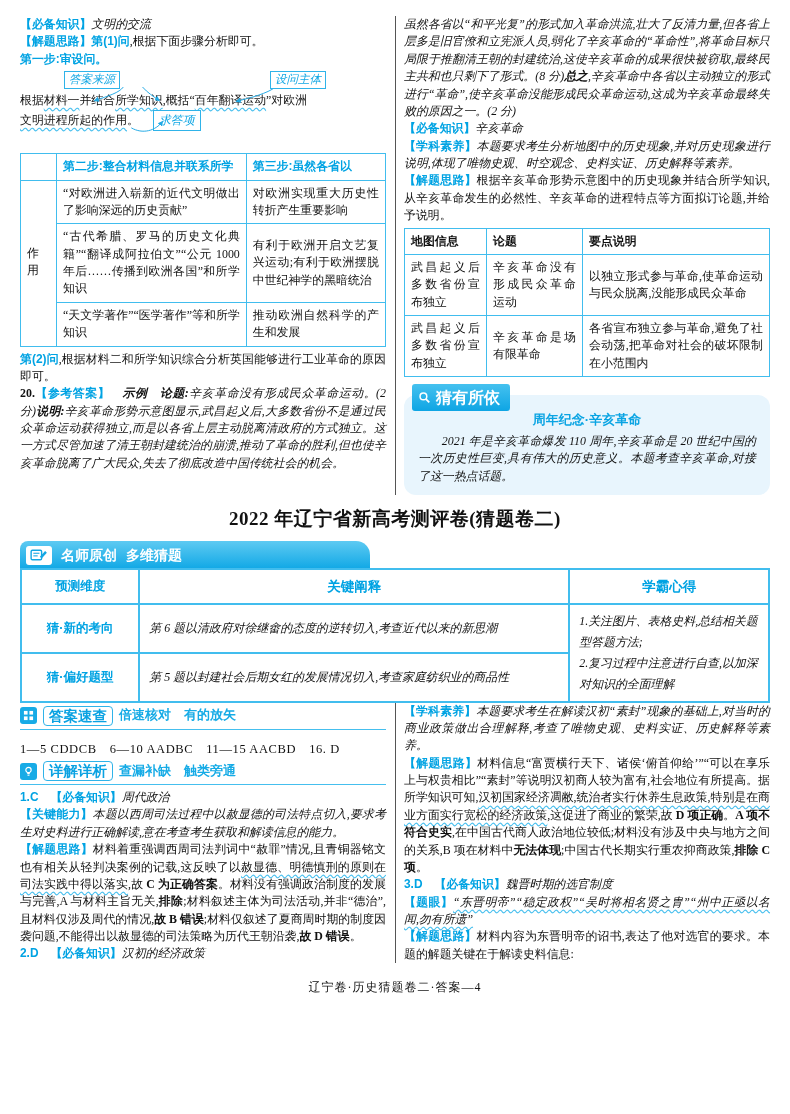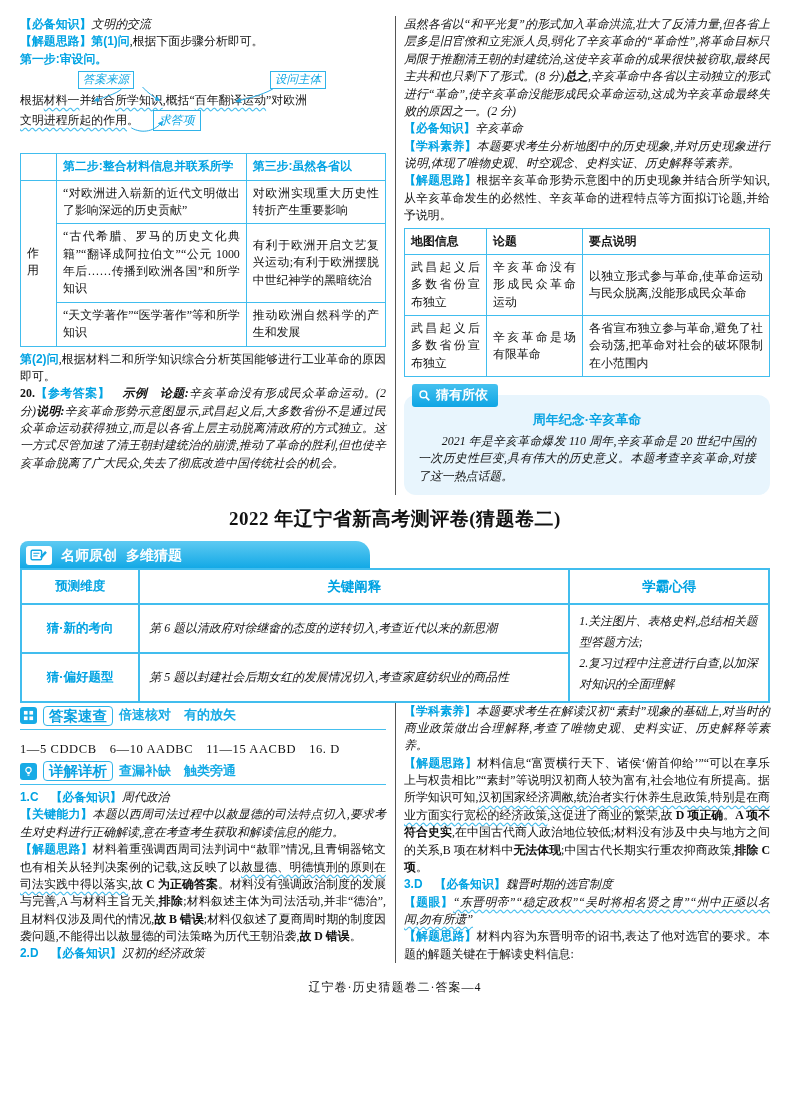--- a/index.html
+++ b/index.html
@@ -16,37 +16,37 @@
   .col-r{border-left:1px solid #555;padding-left:8px;}
   .lbl{font-family:"Liberation Sans",sans-serif;font-weight:bold;color:#00a3e3;}
   .cyanb{color:#00a3e3;font-weight:bold;font-family:"Liberation Sans",sans-serif;}
   .kai{font-style:italic;}
   .b{font-weight:bold;}
   .wavy{text-decoration-line:underline;text-decoration-style:wavy;text-decoration-color:#49c0ee;text-underline-offset:2.5px;}
   
   .ann{position:relative;margin:3px 0 6px;padding-bottom:16px;}
   .ann-boxes{height:20px;position:relative;}
   .tagbox{position:absolute;border:1px solid #2fb3e9;color:#12a7e4;font-style:italic;font-size:11.5px;line-height:1.35;padding:0 4px;background:#fff;}
-  .tag-src{left:58px;top:0;}
+  .tag-src{left:44px;top:0;}
   .tag-sub{left:250px;top:0;}
   .tag-goal{display:inline-block;border:1px solid #2fb3e9;color:#12a7e4;font-style:italic;padding:0 5px;margin-left:14px;background:#fff;}
   .ann-q{line-height:1.6;}
   .arrows{position:absolute;left:0;top:0;width:100%;height:100%;pointer-events:none;}
   
   table{border-collapse:collapse;width:100%;}
   .t1{margin:2px 0 4px;}
   .t1 th,.t1 td{border:1.5px solid #41bdee;padding:4px 6px;vertical-align:middle;text-align:justify;}
   .t1 th{color:#00a3e3;font-family:"Liberation Sans",sans-serif;font-weight:bold;text-align:left;}
   .rowhead{text-align:center;font-family:Liberation Mono, monospace;}
   .t2{margin:3px 0 2px;}
   .t2 th,.t2 td{border:1.5px solid #41bdee;padding:4px 6px;vertical-align:middle;text-align:justify;}
   .t2 th{font-weight:bold;text-align:left;}
   
   .guess{position:relative;background:#e8f5fd;border-radius:12px;padding:14px 14px 10px;margin-top:18px;}
-  .badge{position:absolute;top:-11px;left:8px;display:inline-flex;align-items:center;gap:5px;background:linear-gradient(180deg,#45c1ef,#0ea5e4);color:#fff;font-family:"Liberation Sans",sans-serif;font-weight:bold;font-size:13px;padding:2px 10px 2px 6px;border-radius:3px;}
+  .badge{position:absolute;top:-11px;left:8px;display:inline-flex;align-items:center;gap:5px;background:linear-gradient(180deg,#45c1ef,#0ea5e4);color:#fff;font-family:"Liberation Sans",sans-serif;font-weight:bold;font-size:16px;padding:2px 10px 2px 6px;border-radius:3px;}
   .guess-title{text-align:center;color:#0aa4e3;font-weight:bold;font-family:"Liberation Sans",sans-serif;font-size:13px;margin:2px 0 3px;}
   .guess-text{font-style:italic;text-indent:2em;}
   
   .main-title{text-align:center;font-size:19px;font-weight:bold;margin:10px 0 8px;letter-spacing:.5px;}
   .banner{display:inline-flex;align-items:center;gap:9px;background:linear-gradient(180deg,#5ecaf2,#13a9e6);color:#fff;font-family:"Liberation Sans",sans-serif;font-weight:bold;font-size:14px;padding:4px 10px 3px 6px;border-radius:8px 14px 0 0;width:350px;box-sizing:border-box;margin-bottom:-1px;}
   .banner-icon{width:26px;height:19px;background:#fff;border-radius:3px;display:inline-flex;align-items:center;justify-content:center;flex:none;}
   .t3{margin-bottom:0;}
   .t3 th{border:2px solid #41bdee;color:#00a3e3;font-family:"Liberation Sans",sans-serif;font-weight:bold;font-size:13.5px;padding:7px 6px;text-align:center;}
   .t3 td{border:2px solid #41bdee;padding:6px 9px;vertical-align:middle;}
   .t3 .dim{color:#00a3e3;font-family:"Liberation Sans",sans-serif;font-weight:bold;font-size:12.5px;text-align:center;width:104px;}

